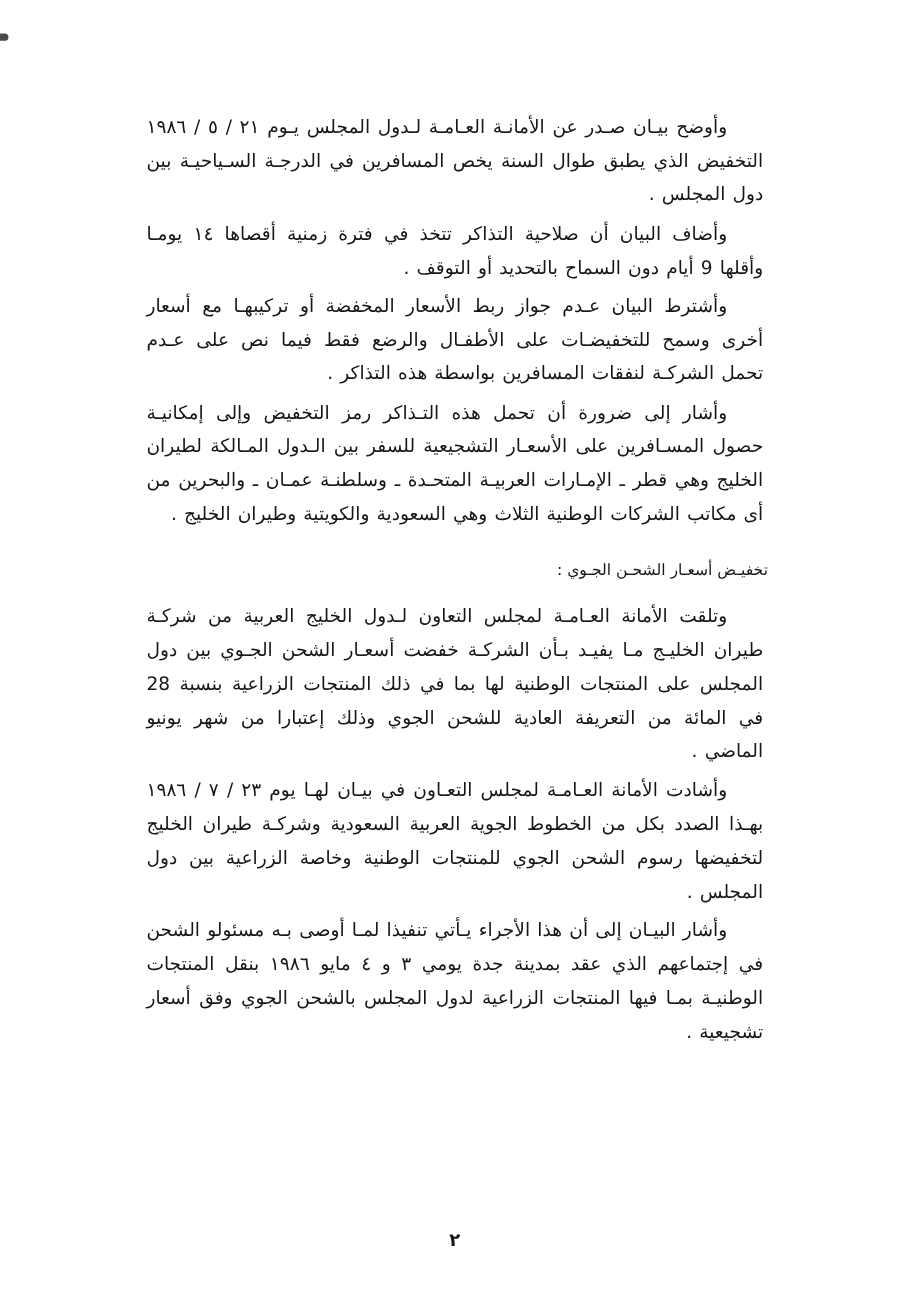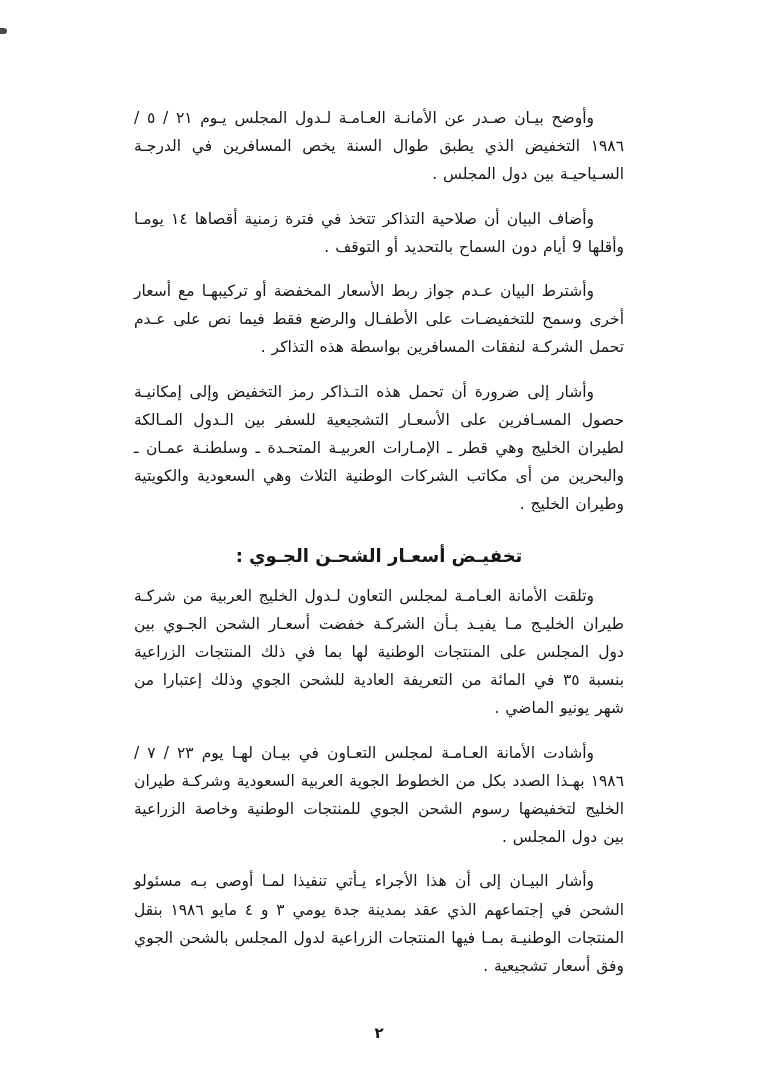--- a/index.html
+++ b/index.html
@@ -27,32 +27,32 @@
     border-radius: 0 3px 3px 0;
     opacity: 0.85;
   }
   .text-block {
     position: absolute;
     top: 88px;
     right: 118px;
     width: 522px;
   }
   p.para {
-    margin: 16px;
+    margin: 4px;
     font-size: 15.5px;
     line-height: 1.82;
     text-align: justify;
     text-indent: 30px;
     word-spacing: 1px;
   }
   h2.heading {
     margin: 26px 0 16px 0;
-    font-size: 18px;
-    font-weight: bold;
-    text-align: center;
+    font-size: 13px;
+    font-weight: normal;
+    text-align: right;
     letter-spacing: 0.5px;
   }
   .page-number {
     position: absolute;
     bottom: 36px;
     left: 0;
     right: 0;
     text-align: center;
     font-size: 15px;
     font-weight: bold;
@@ -67,21 +67,21 @@
 
   <div class="text-block">
 
     <p class="para">وأوضح بيـان صـدر عن الأمانـة العـامـة لـدول المجلس يـوم ٢١ / ٥ / ١٩٨٦ التخفيض الذي يطبق طوال السنة يخص المسافرين في الدرجـة السـياحيـة بين دول المجلس .</p>
     <p class="para">وأضاف البيان أن صلاحية التذاكر تتخذ في فترة زمنية أقصاها ١٤ يومـا وأقلها 9 أيام دون السماح بالتحديد أو التوقف .</p>
     <p class="para">وأشترط البيان عـدم جواز ربط الأسعار المخفضة أو تركيبهـا مع أسعار أخرى وسمح للتخفيضـات على الأطفـال والرضع فقط فيما نص على عـدم تحمل الشركـة لنفقات المسافرين بواسطة هذه التذاكر .</p>
     <p class="para">وأشار إلى ضرورة أن تحمل هذه التـذاكر رمز التخفيض وإلى إمكانيـة حصول المسـافرين على الأسعـار التشجيعية للسفر بين الـدول المـالكة لطيران الخليج وهي قطر ـ الإمـارات العربيـة المتحـدة ـ وسلطنـة عمـان ـ والبحرين من أى مكاتب الشركات الوطنية الثلاث وهي السعودية والكويتية وطيران الخليج .</p>
 
     <h2 class="heading">تخفيـض أسعـار الشحـن الجـوي :</h2>
 
-    <p class="para">وتلقت الأمانة العـامـة لمجلس التعاون لـدول الخليج العربية من شركـة طيران الخليـج مـا يفيـد بـأن الشركـة خفضت أسعـار الشحن الجـوي بين دول المجلس على المنتجات الوطنية لها بما في ذلك المنتجات الزراعية بنسبة ٣٥ في المائة من التعريفة العادية للشحن الجوي وذلك إعتبارا من شهر يونيو الماضي .</p>
+    <p class="para">وتلقت الأمانة العـامـة لمجلس التعاون لـدول الخليج العربية من شركـة طيران الخليـج مـا يفيـد بـأن الشركـة خفضت أسعـار الشحن الجـوي بين دول المجلس على المنتجات الوطنية لها بما في ذلك المنتجات الزراعية بنسبة 28 في المائة من التعريفة العادية للشحن الجوي وذلك إعتبارا من شهر يونيو الماضي .</p>
     <p class="para">وأشادت الأمانة العـامـة لمجلس التعـاون في بيـان لهـا يوم ٢٣ / ٧ / ١٩٨٦ بهـذا الصدد بكل من الخطوط الجوية العربية السعودية وشركـة طيران الخليج لتخفيضها رسوم الشحن الجوي للمنتجات الوطنية وخاصة الزراعية بين دول المجلس .</p>
     <p class="para">وأشار البيـان إلى أن هذا الأجراء يـأتي تنفيذا لمـا أوصى بـه مسئولو الشحن في إجتماعهم الذي عقد بمدينة جدة يومي ٣ و ٤ مايو ١٩٨٦ بنقل المنتجات الوطنيـة بمـا فيها المنتجات الزراعية لدول المجلس بالشحن الجوي وفق أسعار تشجيعية .</p>
 
   </div>
 
   <div class="page-number">٢</div>
 
 </div>
 
 </body></html>

